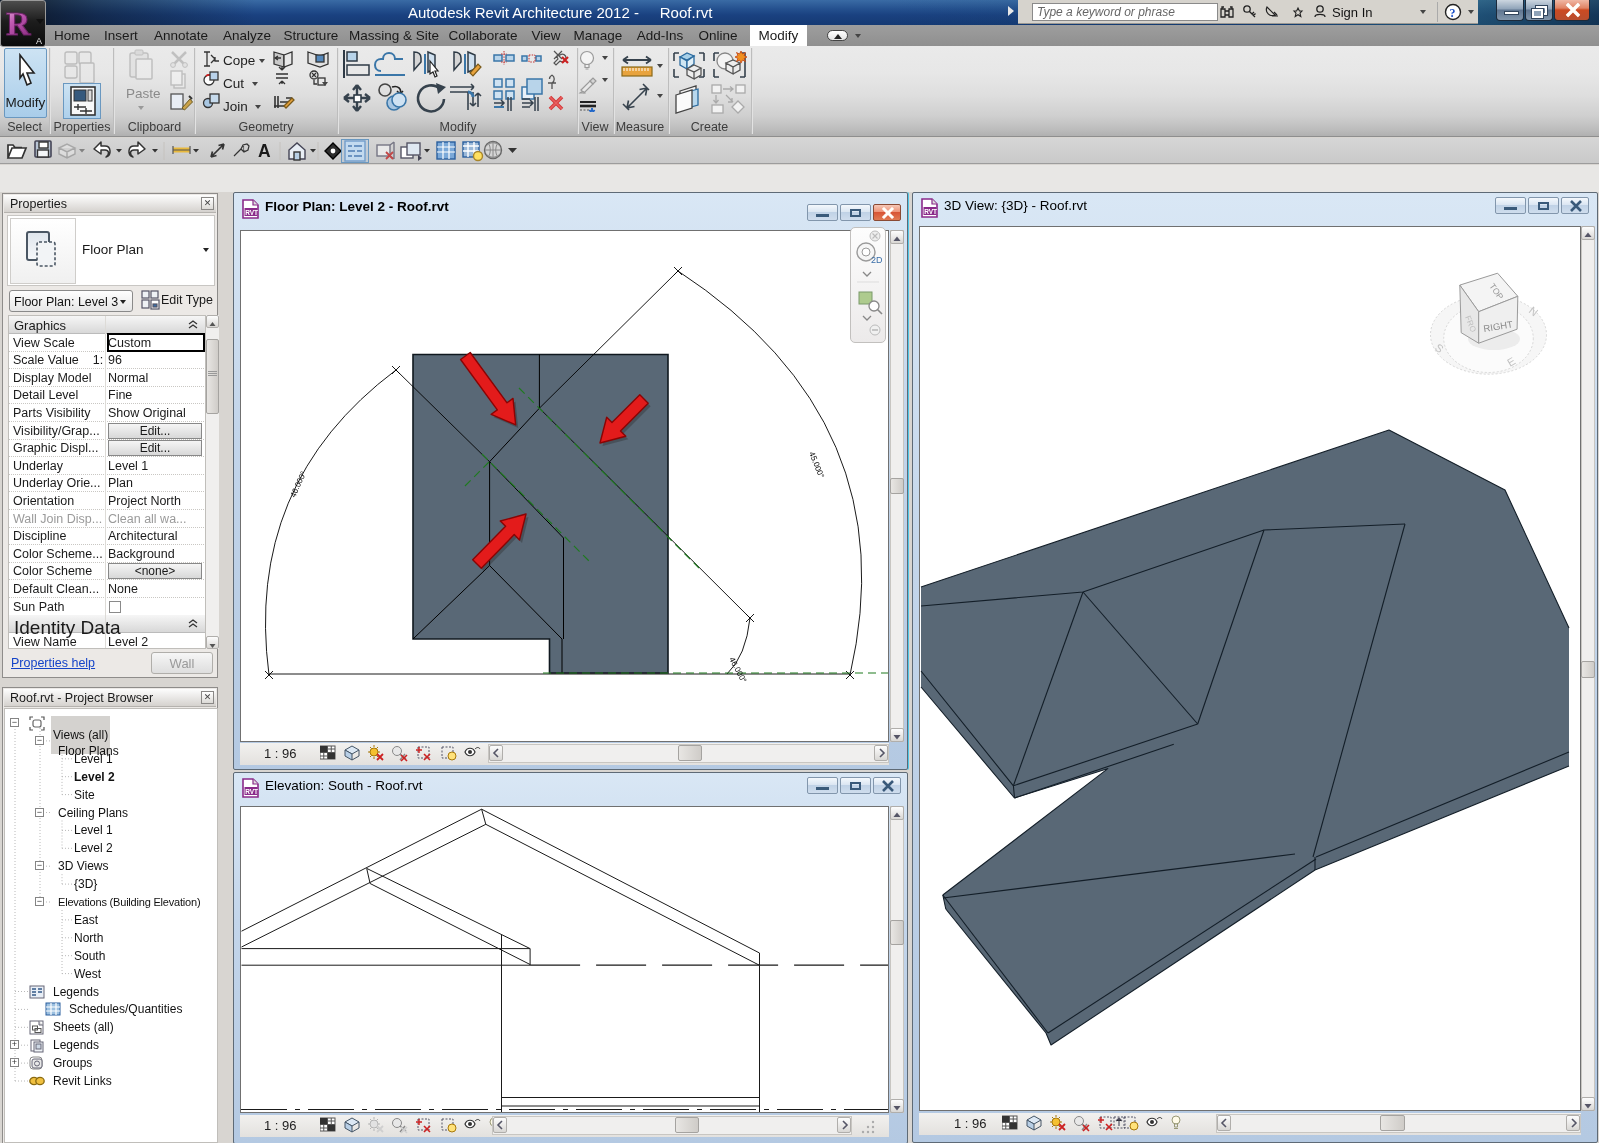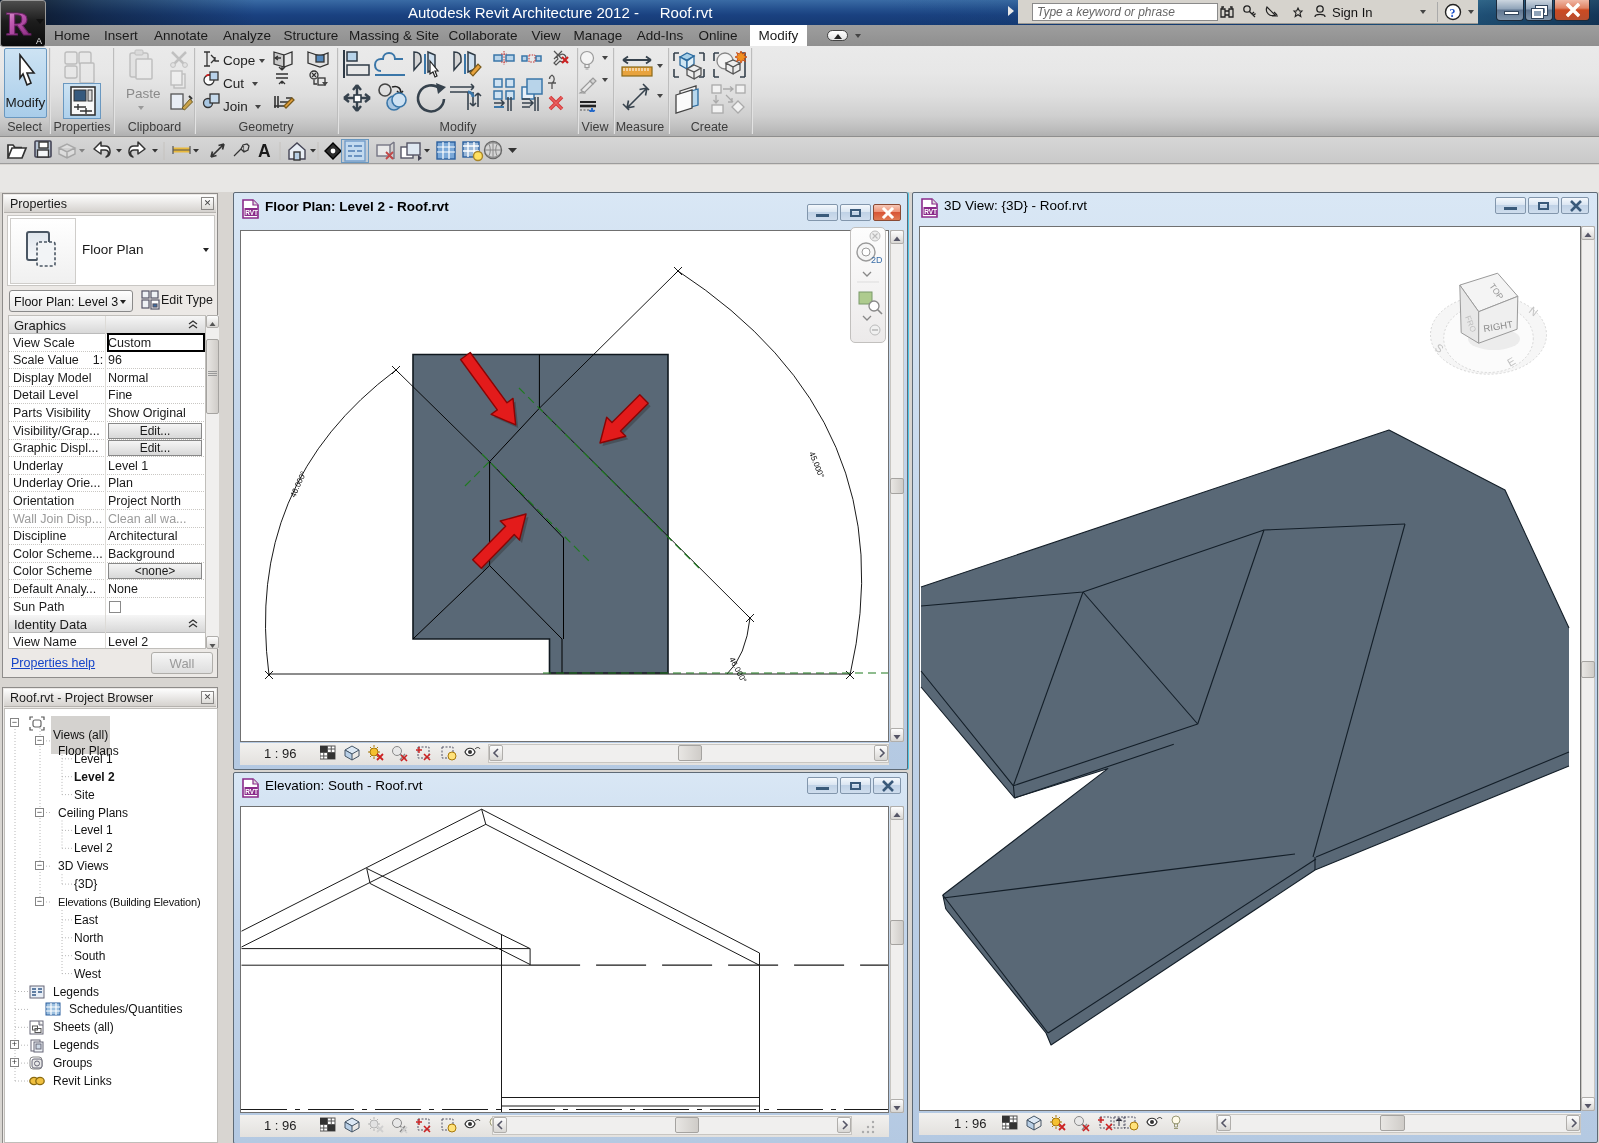--- a/index.html
+++ b/index.html
@@ -534,29 +534,29 @@
       </div>
 <div class="prow" style="left:0;top:228.8px;border-bottom:1px dotted #c9c7c3;">
         <div class="pname" style="">Color Scheme...</div>
         <div class="pval" style="">Background</div>
       </div>
 <div class="prow" style="left:0;top:246.4px;border-bottom:1px dotted #c9c7c3;">
         <div class="pname">Color Scheme</div>
         <div class="pbtn">&lt;none&gt;</div>
       </div>
 <div class="prow" style="left:0;top:264.0px;border-bottom:1px dotted #c9c7c3;">
-        <div class="pname" style="">Default Analy...</div>
+        <div class="pname" style="">Default Clean...</div>
         <div class="pval" style="">None</div>
       </div>
 <div class="prow" style="left:0;top:281.6px;border-bottom:1px dotted #c9c7c3;">
         <div class="pname">Sun Path</div>
         <div style="position:absolute;left:100px;top:3px;width:12px;height:12px;border:1px solid #8a8a8a;background:#fff;"></div>
       </div>
 <div class="prow phead" style="left:0;top:299.2px;width:197px;">
-        <div style="position:absolute;left:5px;top:2px;font-size:13px;">Identity Data</div>
+        <div style="position:absolute;left:5px;top:2px;font-size:19px;">Identity Data</div>
         <svg style="position:absolute;right:8px;top:4px" width="10" height="10">
           <path d="M1 4 l4-3 4 3 M1 8 l4-3 4 3" stroke="#333" fill="none" stroke-width="1.3"></path>
         </svg>
       </div>
 <div class="prow" style="left:0;top:316.8px;border-bottom:1px dotted #c9c7c3;">
         <div class="pname" style="">View Name</div>
         <div class="pval" style="">Level 2</div>
       </div>
 <div style="position:absolute;left:98px;top:16.6px;width:98px;height:19px;border:2px solid #000;"></div>
 <div style="position:absolute;left:96px;top:0;width:1px;height:333px;background:#dddbd7;"></div>

